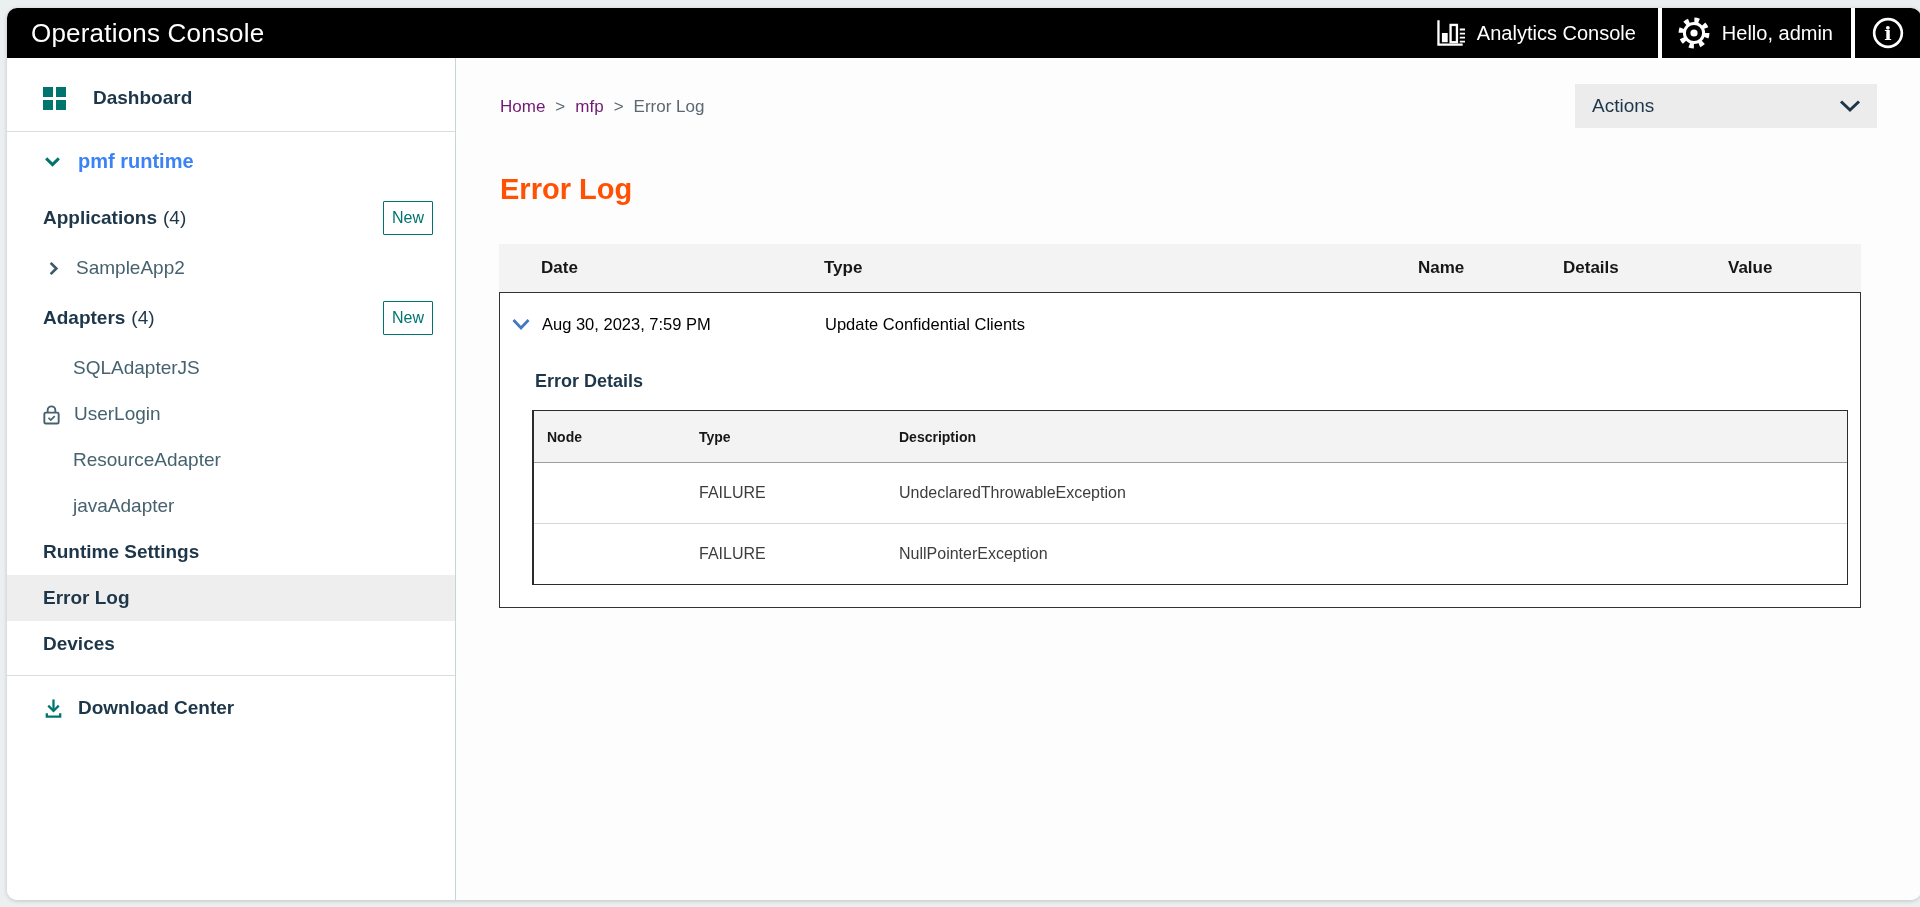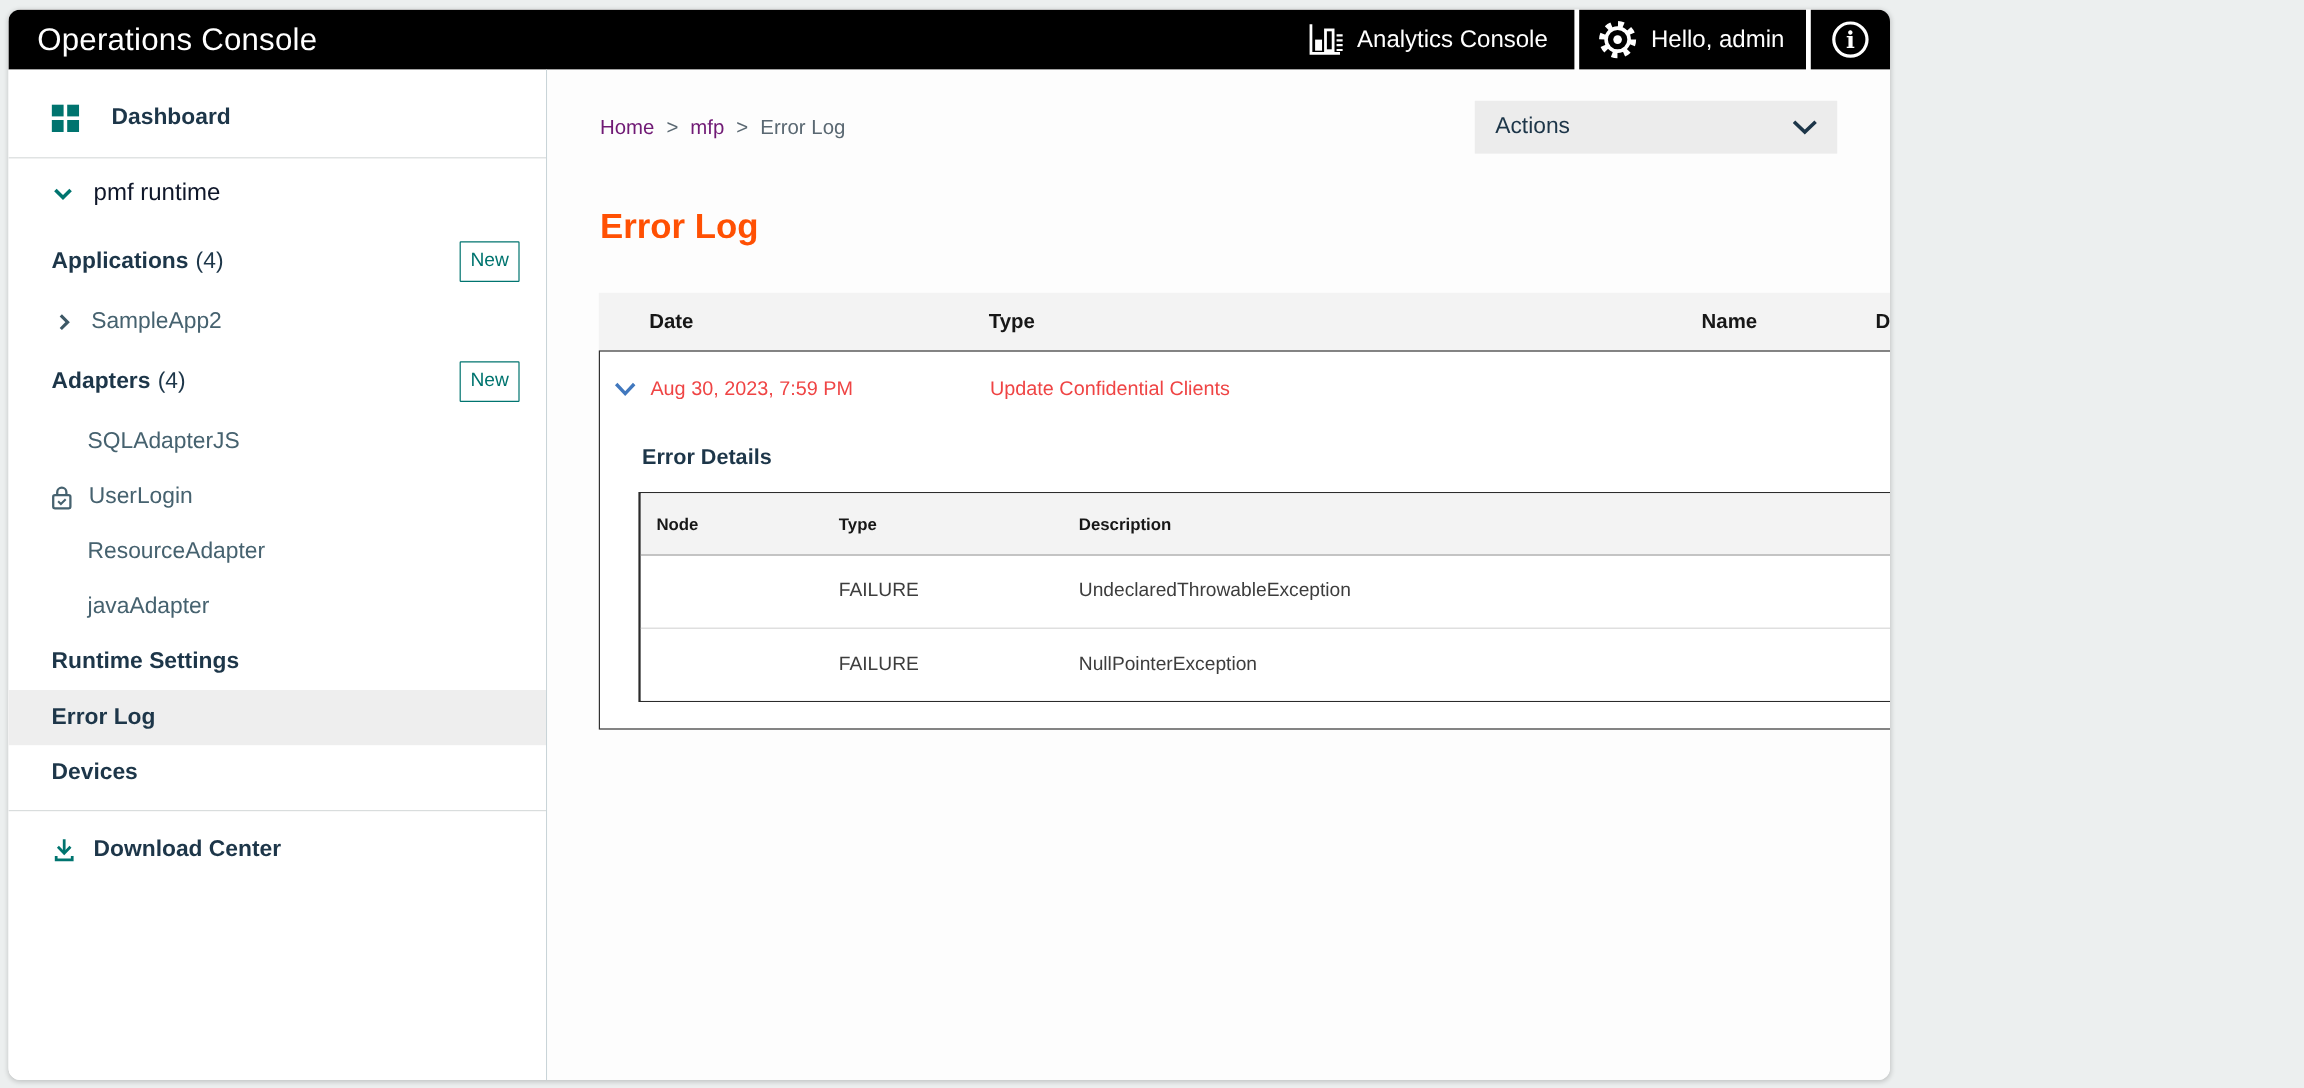--- a/index.html
+++ b/index.html
@@ -7,21 +7,21 @@
   body {
     width:1920px; height:907px;
     background:#ecefef;
     font-family:"Liberation Sans", sans-serif;
     color:#1d3649;
     position:relative;
     overflow:hidden;
   }
   .app-card {
     position:absolute; left:7px; top:8px;
-    width:1568px; height:892px;
+    width:1914px; height:892px;
     background:#ffffff;
     border-radius:10px;
     box-shadow:0 1px 4px rgba(0,0,0,.18);
     overflow:hidden;
   }
 
   
   .topbar { display:flex; height:50px; gap:4px; background:#ffffff; }
   .topbar .seg { background:#000; display:flex; align-items:center; }
   .seg-main { flex:1; justify-content:space-between; padding:0 22px 0 24px; }
@@ -41,21 +41,21 @@
   .main { flex:1; position:relative; background:#fdfdfd; }
 
   
   .s-row { display:flex; align-items:center; padding-left:36px; height:46px; cursor:pointer; }
   .s-row .txt { font-size:19px; }
   .row-dashboard { height:52px;gap:13px; }
   .row-dashboard .txt { font-weight:bold; color:#1d3649; margin-left:14px; }
   .s-divider { border:0; border-top:1px solid #d9dddd; margin:7px 0 0 0; }
   .s-divider2 { border:0; border-top:1px solid #d9dddd; margin:8px 0 8px 0; }
   .row-runtime { height:59px; }
-  .row-runtime .txt { font-weight:normal; color:#0f172a; margin-left:16px; font-size:20px; }
+  .row-runtime .txt { font-weight:bold; color:#3b82f6; margin-left:16px; font-size:20px; }
   .row-section { height:54px; padding-right:22px; }
   .sec-label { font-weight:bold; color:#1d3649; font-size:19px; }
   .sec-count { color:#1d3649; font-weight:normal; font-size:19px; margin-left:6px; }
   .btn-new {
     margin-left:auto;
     width:50px; height:34px;
     border:1.5px solid #00746f; background:#fff;
     color:#00746f; font-size:16px; font-family:inherit;
     display:flex; align-items:center; justify-content:center;
     cursor:pointer; border-radius:1px;
@@ -83,21 +83,21 @@
     padding:0 16px 0 17px; cursor:pointer;
   }
   .actions .lbl { font-size:19px; color:#1d3649; }
 
   .page-title { position:absolute; left:44px; top:96px; font-size:29px; font-weight:bold; color:#ff5003; }
 
   .log-table { position:absolute; left:43px; top:186px; width:1362px; }
   .lt-grid { display:grid; grid-template-columns:42px 283px 594px 145px 165px 1fr; align-items:center; }
   .lt-head { background:#f3f3f3; height:48px; font-size:17px; font-weight:bold; color:#171717; }
   .lt-expanded { border:1px solid #323232; background:#fff; padding-bottom:22px; }
-  .lt-row { height:62px; font-size:16.5px; color:#ef4444; cursor:pointer; }
+  .lt-row { height:62px; font-size:16.5px; color:#000000; cursor:pointer; }
   .lt-row .expander { display:flex; justify-content:center; }
 
   .ed-heading { margin:16px 0 0 35px; font-size:18px; font-weight:bold; color:#1d3649; }
   .ed-table { margin:18px 12px 0 32px; border:1px solid #2b2b2b; border-left-width:2px; }
   .ed-grid { display:grid; grid-template-columns:152px 200px 1fr; align-items:center; padding-left:13px; }
   .ed-head { background:#f3f3f3; height:51px; font-size:14px; font-weight:bold; color:#171717; }
   .ed-row { height:61px; font-size:16px; color:#3d3d3d; background:#fff; }
   .ed-row-1 { border-top:1px solid #9e9e9e; }
   .ed-row-2 { border-top:1px solid #d8d8d8; }
 

